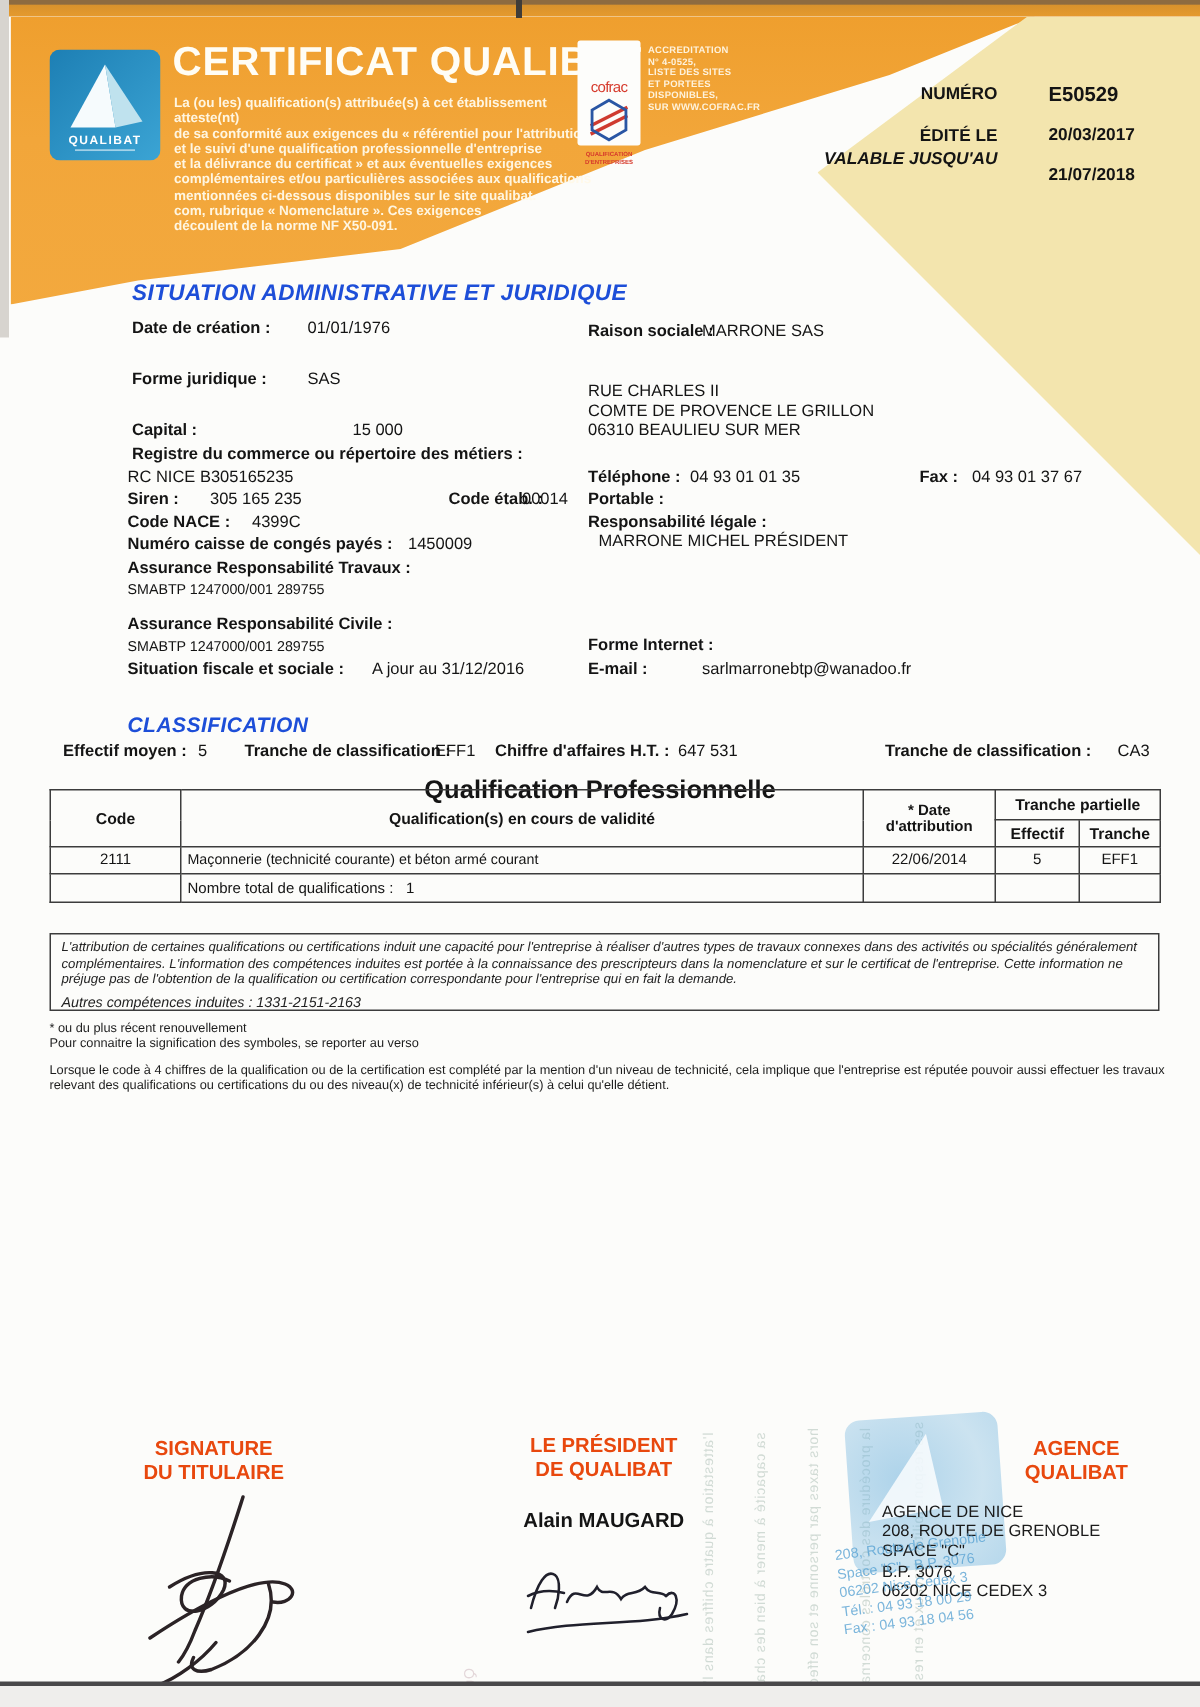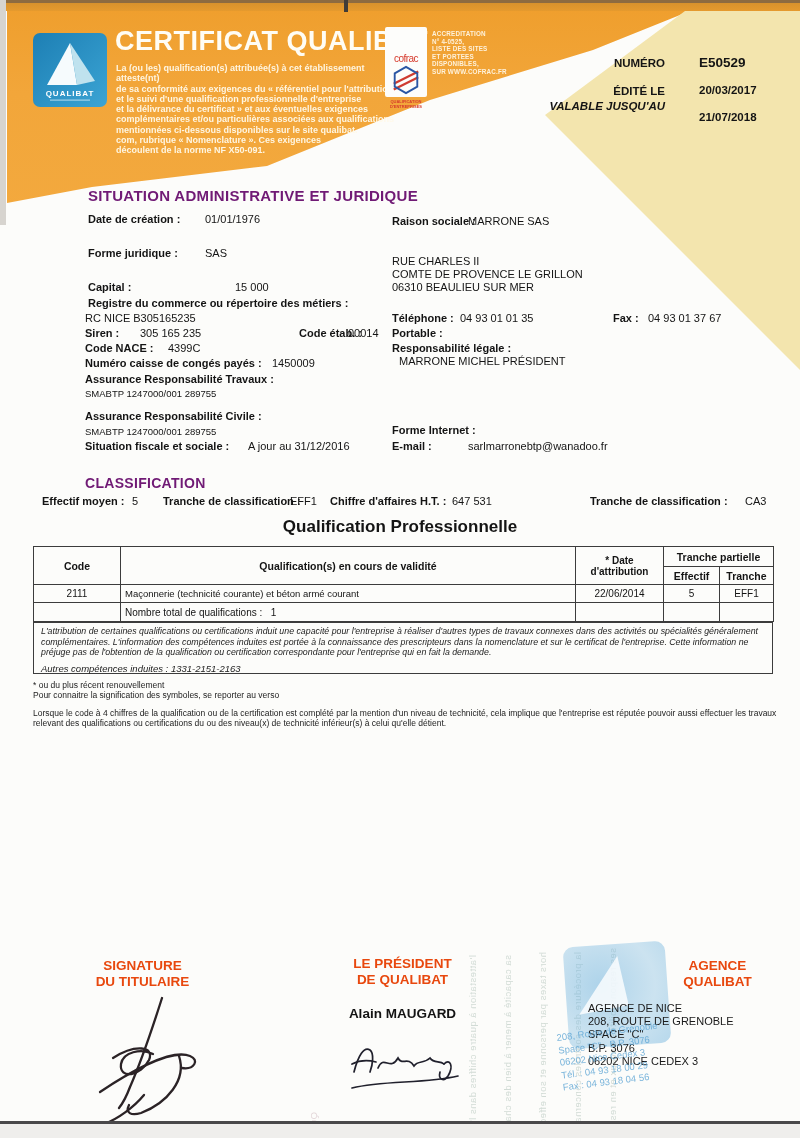--- a/index.html
+++ b/index.html
@@ -3,21 +3,21 @@
 <meta charset="utf-8">
 <style>
   html,body{margin:0;padding:0;background:#dddcd8;}
   *{box-sizing:border-box;}
   #page{position:relative;width:800px;height:1138px;background:#fcfcfa;margin:0;overflow:hidden;
         font-family:"Liberation Sans","DejaVu Sans",sans-serif;color:#141414;}
   .abs{position:absolute;}
   .lbl{font-weight:bold;font-size:11px;white-space:nowrap;}
   .val{font-size:11px;white-space:nowrap;}
   .small{font-size:9.5px;white-space:nowrap;}
-  .redhead{color:#701a75;font-weight:bold;white-space:nowrap;}
+  .redhead{color:#1d4ed8;font-weight:bold;white-space:nowrap;font-style:italic;}
   
   #top-strip{left:0;top:0;width:800px;height:11px;background:linear-gradient(180deg,#8d6b40 0%,#8d6b40 26%,#d8922c 30%,#e59a2e 100%);}
   #left-strip{left:0;top:0;width:6px;height:225px;background:#d7d4cf;}
   #scan-tick{left:344px;top:0;width:4px;height:12px;background:#3f3c38;}
   #bottom-line{left:0;top:1121px;width:800px;height:3px;background:#49484a;}
   #below-page{left:0;top:1124px;width:800px;height:14px;background:#efeeec;}
   
   #orange-band{left:7px;top:11px;width:793px;height:205px;background:linear-gradient(180deg,#ef9f2e 0%,#f2a63a 40%,#f3a93e 100%);
     clip-path:polygon(0px 0px,683px 0px,586px 39px,423px 89px,260px 155px,85px 176px,0px 192px);}
   #cream-tri{left:545px;top:11px;width:255px;height:359px;background:#f3e5ae;
@@ -28,21 +28,21 @@
   #qlogo{left:33px;top:33px;width:74px;height:74px;}
   
   #cofrac-box{left:385px;top:27px;width:42px;height:70px;background:#fdfdfb;border-radius:2px;text-align:center;padding-top:2px;}
   #cofrac-word{font-size:10px;font-weight:400;color:#d63a2c;letter-spacing:-.5px;margin-top:24px;}
   .cofrac-foot{font-size:4px;font-weight:bold;color:#d63a2c;line-height:4.6px;}
   #cofrac-aside{left:432px;top:30px;width:80px;font-size:6.3px;line-height:7.6px;color:rgba(255,248,233,.92);font-weight:bold;letter-spacing:.2px;}
   
   .meta-lbl{font-weight:bold;font-size:11.5px;text-align:right;width:150px;left:515px;white-space:nowrap;}
   .meta-val{font-weight:bold;left:699px;white-space:nowrap;}
   
-  #qtable{position:absolute;left:33px;top:546px;border-collapse:collapse;table-layout:fixed;width:740px;font-size:10px;}
+  #qtable{position:absolute;left:33px;top:526px;border-collapse:collapse;table-layout:fixed;width:740px;font-size:10px;}
   #qtable td{border:1px solid #3c3c3c;padding:1px 4px;vertical-align:middle;}
   #qtable .hc{font-weight:bold;font-size:10.5px;text-align:center;}
   #induites-box{left:33px;top:622px;width:740px;height:52px;border:1px solid #3c3c3c;background:transparent;padding:3px 7px;font-size:8.8px;line-height:10.6px;font-style:italic;color:#222;}
   .footnote{font-size:8.5px;color:#1c1c1c;line-height:10px;}
   
   #stamp{left:566px;top:944px;width:102px;height:102px;border-radius:10px;transform:rotate(-4deg);
      background:radial-gradient(circle at 35% 40%, rgba(125,186,224,.62), rgba(125,186,224,.38) 60%, rgba(125,186,224,.55));}
   #stamp-text{left:556px;top:1032px;transform:rotate(-7deg);transform-origin:0 0;color:#5ba4d4;font-size:9.5px;line-height:12.6px;opacity:.8;white-space:nowrap;}
   .sig-red{font-size:13.5px;line-height:16px;text-align:center;color:#e8480e;font-weight:bold;}
   .bleed{color:rgba(140,165,152,.38);font-size:9.5px;letter-spacing:.5px;white-space:nowrap;

